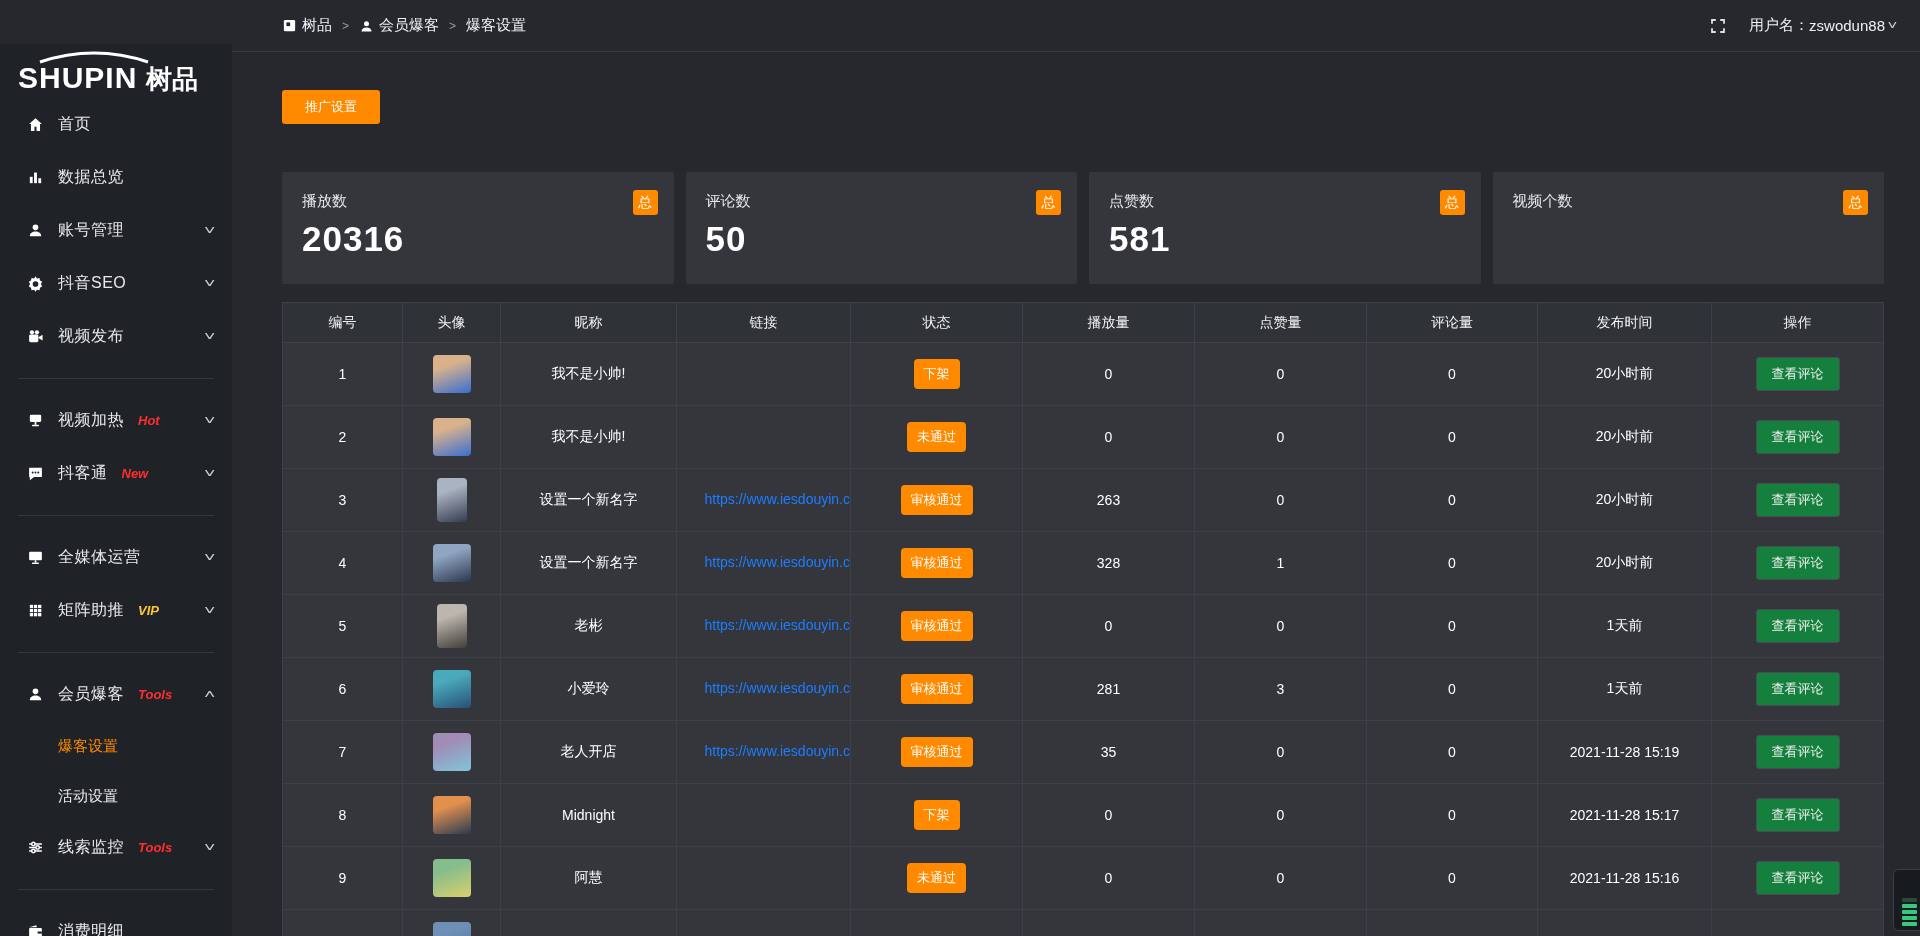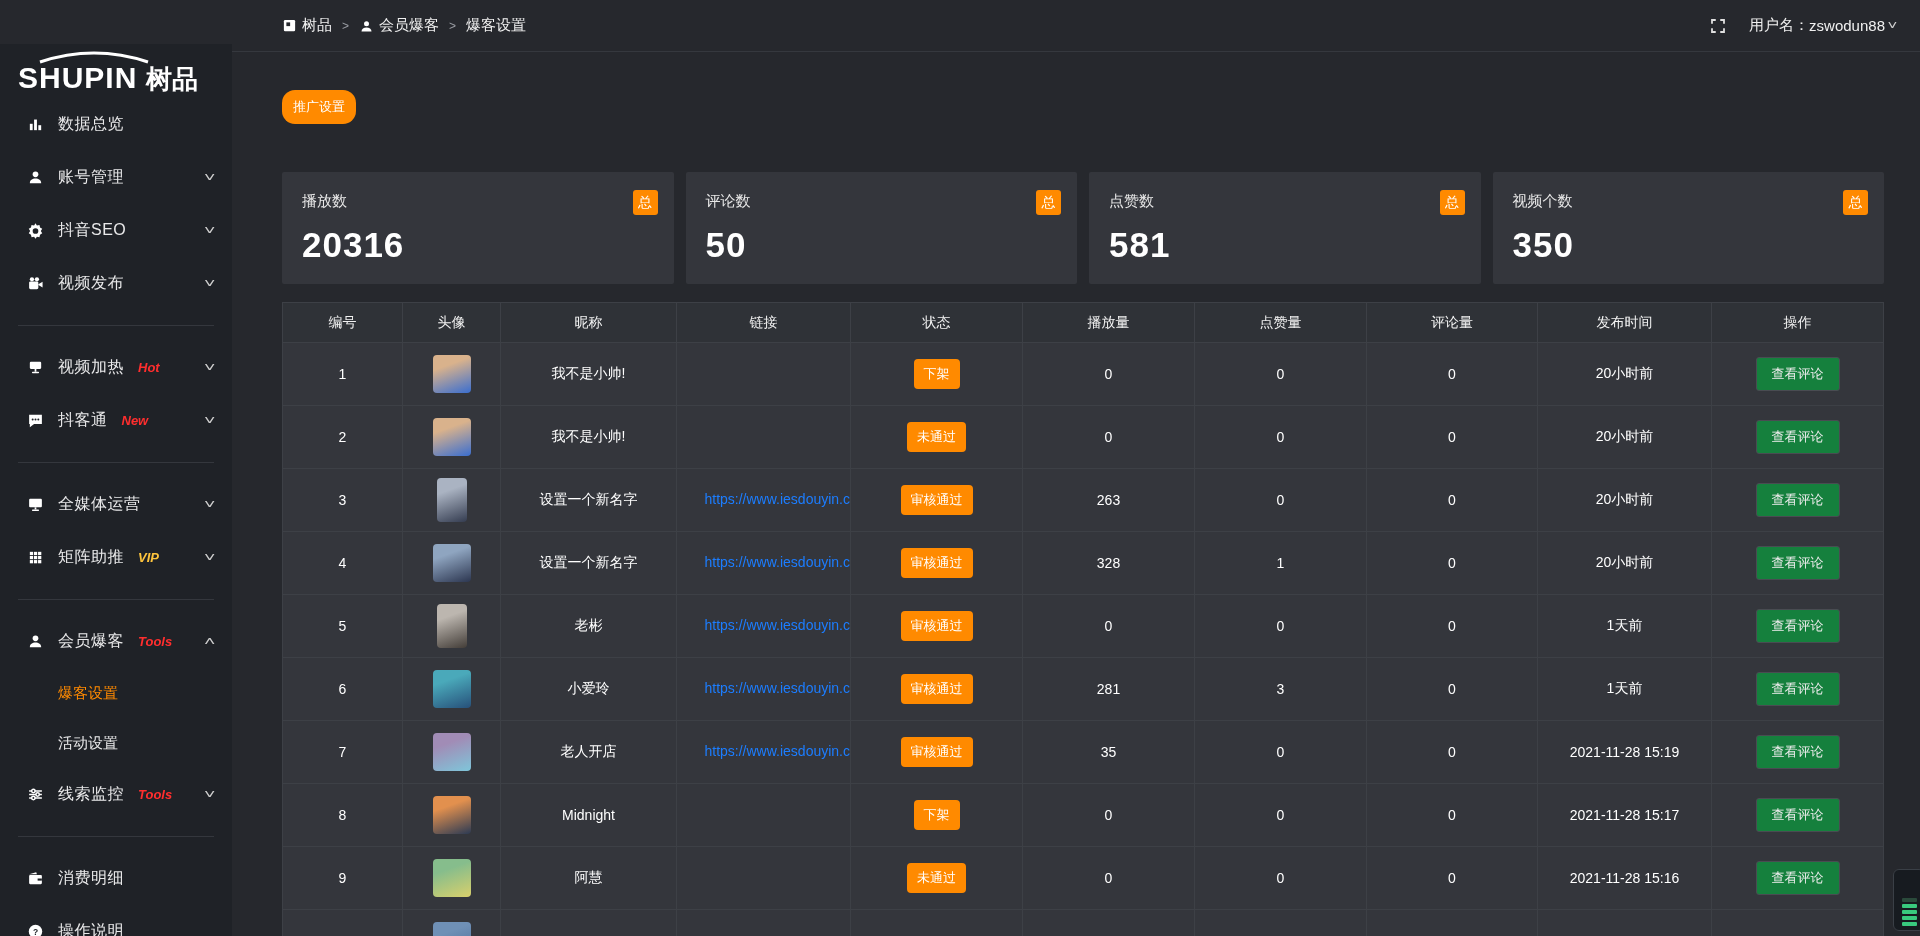--- a/index.html
+++ b/index.html
@@ -30,29 +30,29 @@
   .crumbs { display:flex; align-items:center; font-size:15px; color:#f0f0f0; }
   .crumb { display:inline-flex; align-items:center; cursor:pointer; }
   .crumb .ico { width:15px; height:15px; margin-right:5px; display:inline-flex; color:#fff; }
   .crumb-sep { margin:0 10px; color:#9a9da3; font-size:12px; }
   .top-right { margin-left:auto; display:flex; align-items:center; gap:22px; }
   .fs-btn { width:18px; height:18px; color:#e0e0e0; cursor:pointer; display:inline-flex; }
   .user-box { font-size:15px; color:#f0f0f0; cursor:pointer; display:inline-flex; align-items:center; }
   .user-box .caret { margin-left:4px; font-size:12px; color:#cfcfcf; transform:scaleX(1.4); }
 
   .content { flex:1; padding:38px 36px 0 50px; overflow:hidden; }
-  .promo-btn { background:#ff8a00; color:#fff; border:none; border-radius:13px;
-               font-size:13px; padding:8px 11px; cursor:pointer;
+  .promo-btn { background:#ff8a00; color:#fff; border:none; border-radius:3px;
+               font-size:13px; padding:8px 23px; cursor:pointer;
                font-family:"Liberation Sans",sans-serif; }
 
   
   .stats { display:grid; grid-template-columns:repeat(4,1fr); gap:12px; margin-top:48px; }
   .card { background:#34363c; border-radius:2px; height:112px; padding:20px 18px 8px 20px; position:relative; }
   .card .c-label { font-size:15px; color:#e8e8e8; }
-  .card .c-value { font-size:35px; font-weight:bold; color:#fff; margin-top:14px; letter-spacing:1px; }
+  .card .c-value { font-size:35px; font-weight:bold; color:#fff; margin-top:8px; letter-spacing:1px; }
   .card .c-badge { position:absolute; top:18px; right:16px; width:25px; height:25px; background:#ff8a00;
                    border-radius:3px; color:#fff; font-size:14px; display:flex; align-items:center;
                    justify-content:center; }
 
   
   .grid-wrap { margin-top:18px; }
   table { border-collapse:collapse; table-layout:fixed; width:1601px; }
   th,td { border:1px solid #3d4046; text-align:center; vertical-align:middle;
           font-size:14px; color:#fff; overflow:hidden; white-space:nowrap; }
   thead th { background:#2f3237; height:40px; font-weight:normal; color:#f2f2f2; }
@@ -83,20 +83,28 @@
 
   <aside class="sidebar">
     <div class="logo">
       <svg width="196" height="42" viewBox="0 0 196 42">
         <path d="M22 12 Q76 -6 130 12" fill="none" stroke="#fff" stroke-width="3"></path>
         <text x="0" y="38" fill="#fff" font-size="30" font-weight="bold" font-family="Liberation Sans, sans-serif" letter-spacing="1">SHUPIN</text>
         <text x="128" y="38" fill="#fff" font-size="26" font-weight="bold" font-family="Liberation Sans, sans-serif">树品</text>
       </svg>
     </div>
     <nav class="side-nav" id="side-nav">
+        <div class="side-item">
+          <span class="ico">
+            <svg viewBox="0 0 24 24" width="17" height="17" fill="currentColor">
+              <path d="M12 3l9 8.2h-2.6V21h-4.9v-6h-3v6H5.6v-9.8H3z"></path>
+            </svg>
+          </span>
+          <span class="lbl">首页</span>
+        </div>
         <div class="side-item">
           <span class="ico">
             <svg viewBox="0 0 24 24" width="17" height="17" fill="currentColor">
               <rect x="4" y="11" width="4" height="9"></rect>
               <rect x="10" y="5" width="4" height="15"></rect>
               <rect x="16" y="13" width="4" height="7"></rect>
             </svg>
           </span>
           <span class="lbl">数据总览</span>
         </div>
@@ -294,21 +302,20 @@
             <div class="c-value">50</div>
             <div class="c-badge">总</div>
           </div>
           <div class="card">
             <div class="c-label">点赞数</div>
             <div class="c-value">581</div>
             <div class="c-badge">总</div>
           </div>
           <div class="card">
             <div class="c-label">视频个数</div>
-            <div class="c-value">350</div>
             <div class="c-badge">总</div>
           </div>
         </div>
 
       <div class="grid-wrap">
         <table>
           <colgroup>
             <col style="width:120px">
               <col style="width:98px">
               <col style="width:176px">

